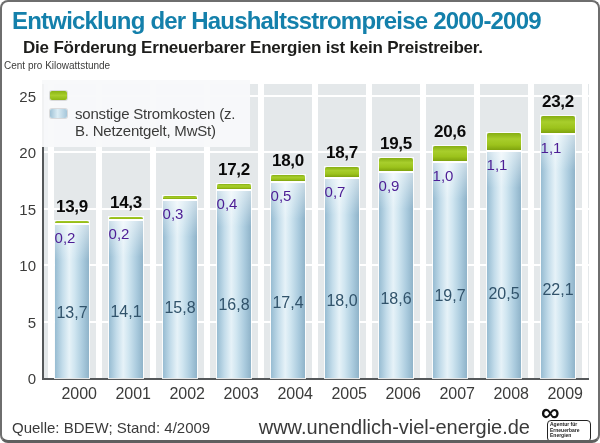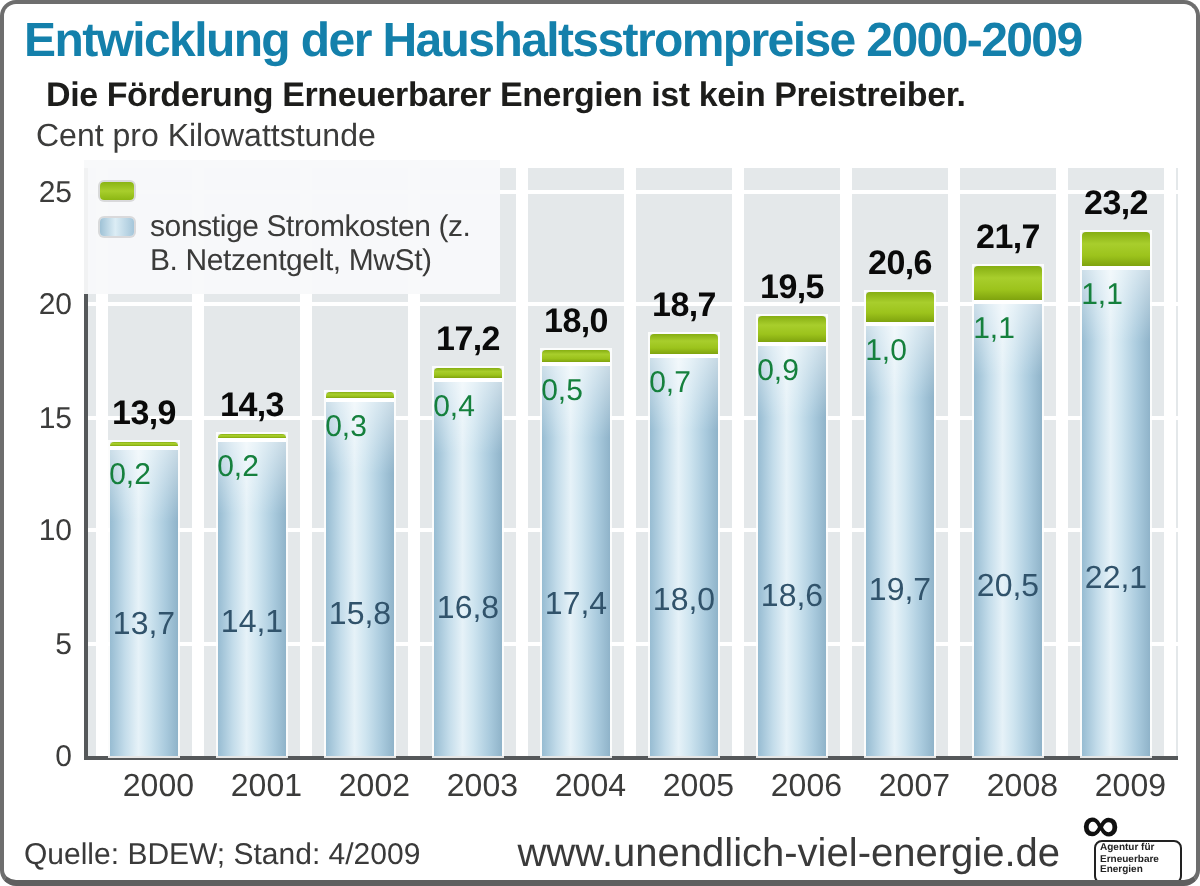--- a/index.html
+++ b/index.html
@@ -11,21 +11,21 @@
   }
   .title{
     position:absolute;left:10px;top:5px;font-size:24px;font-weight:bold;
     letter-spacing:-0.8px;color:#1480ab;white-space:nowrap;
   }
   .subtitle{
     position:absolute;left:10px;top:36px;font-size:17px;font-weight:bold;
     color:#1d1d1b;white-space:nowrap;letter-spacing:-0.2px;margin-left:11px;
   }
   .unit{
-    position:absolute;left:16px;top:58px;font-size:16px;color:#3c3c3b;
+    position:absolute;left:2px;top:58px;font-size:10px;color:#3c3c3b;
   }
   
   #plot{
     position:absolute;left:40px;top:82px;width:547px;height:296px;
     background:#e4e8ea;border-left:2px solid #55585a;border-bottom:2px solid #55585a;
   }
   .gridline{position:absolute;left:0;right:0;height:2px;background:#ffffff;z-index:1;}
   .stripe{position:absolute;top:0;bottom:0;width:6px;background:#ffffff;z-index:1;}
   .bar{position:absolute;bottom:0;width:34px;z-index:2;box-shadow:0 0 0 1px rgba(255,255,255,0.85);}
   .cap{
@@ -35,21 +35,21 @@
   }
   .bluepart{
     position:absolute;left:0;right:0;bottom:0;
     background:linear-gradient(90deg,#97bcd2 0%,#c3dcea 22%,#e6f2f8 42%,#cfe5f0 58%,#a9cadd 82%,#8fb3c9 100%);
   }
   .bluepart::after{
     content:"";position:absolute;left:0;right:0;top:0;height:36px;
     background:linear-gradient(180deg,rgba(255,255,255,0.5),rgba(255,255,255,0));
   }
   .val{position:absolute;left:-6px;width:46px;text-align:center;font-size:16px;color:#31536b;z-index:3;}
-  .valg{position:absolute;left:-6px;width:32px;text-align:center;font-size:15px;color:#15803d;z-index:3;}
+  .valg{position:absolute;left:-6px;width:32px;text-align:center;font-size:15px;color:#4c1d95;z-index:3;}
   .total{
     position:absolute;left:-13px;width:60px;text-align:center;font-size:17px;
     font-weight:bold;color:#0a0a0a;white-space:nowrap;z-index:3;letter-spacing:-0.3px;
   }
   #yticks{position:absolute;left:0;top:82px;width:36px;height:296px;}
   .ytick{position:absolute;left:6px;width:28px;text-align:right;font-size:15px;color:#3c3c3b;height:18px;line-height:18px;}
   #years{position:absolute;left:40px;top:383px;width:547px;height:20px;}
   .year{position:absolute;width:54px;text-align:right;font-size:16px;color:#3c3c3b;}
   
   #legend{
@@ -163,21 +163,20 @@
         <div class="cap" style="height: 17px;"></div>
         <div class="valg" style="top: 21px;">1,0</div>
         <div class="val" style="bottom: 73px;">19,7</div>
         <div class="total" style="top: -24px;">20,6</div>
       </div>
       <div class="bar" style="left: 443px; height: 245px;">
         <div class="bluepart" style="height: 226px;"></div>
         <div class="cap" style="height: 19px;"></div>
         <div class="valg" style="top: 23px;">1,1</div>
         <div class="val" style="bottom: 75px;">20,5</div>
-        <div class="total" style="top: -24px;">21,7</div>
       </div>
       <div class="bar" style="left: 497px; height: 262px;">
         <div class="bluepart" style="height: 243px;"></div>
         <div class="cap" style="height: 19px;"></div>
         <div class="valg" style="top: 23px;">1,1</div>
         <div class="val" style="bottom: 79px;">22,1</div>
         <div class="total" style="top: -24px;">23,2</div>
       </div>
     </div>
 

